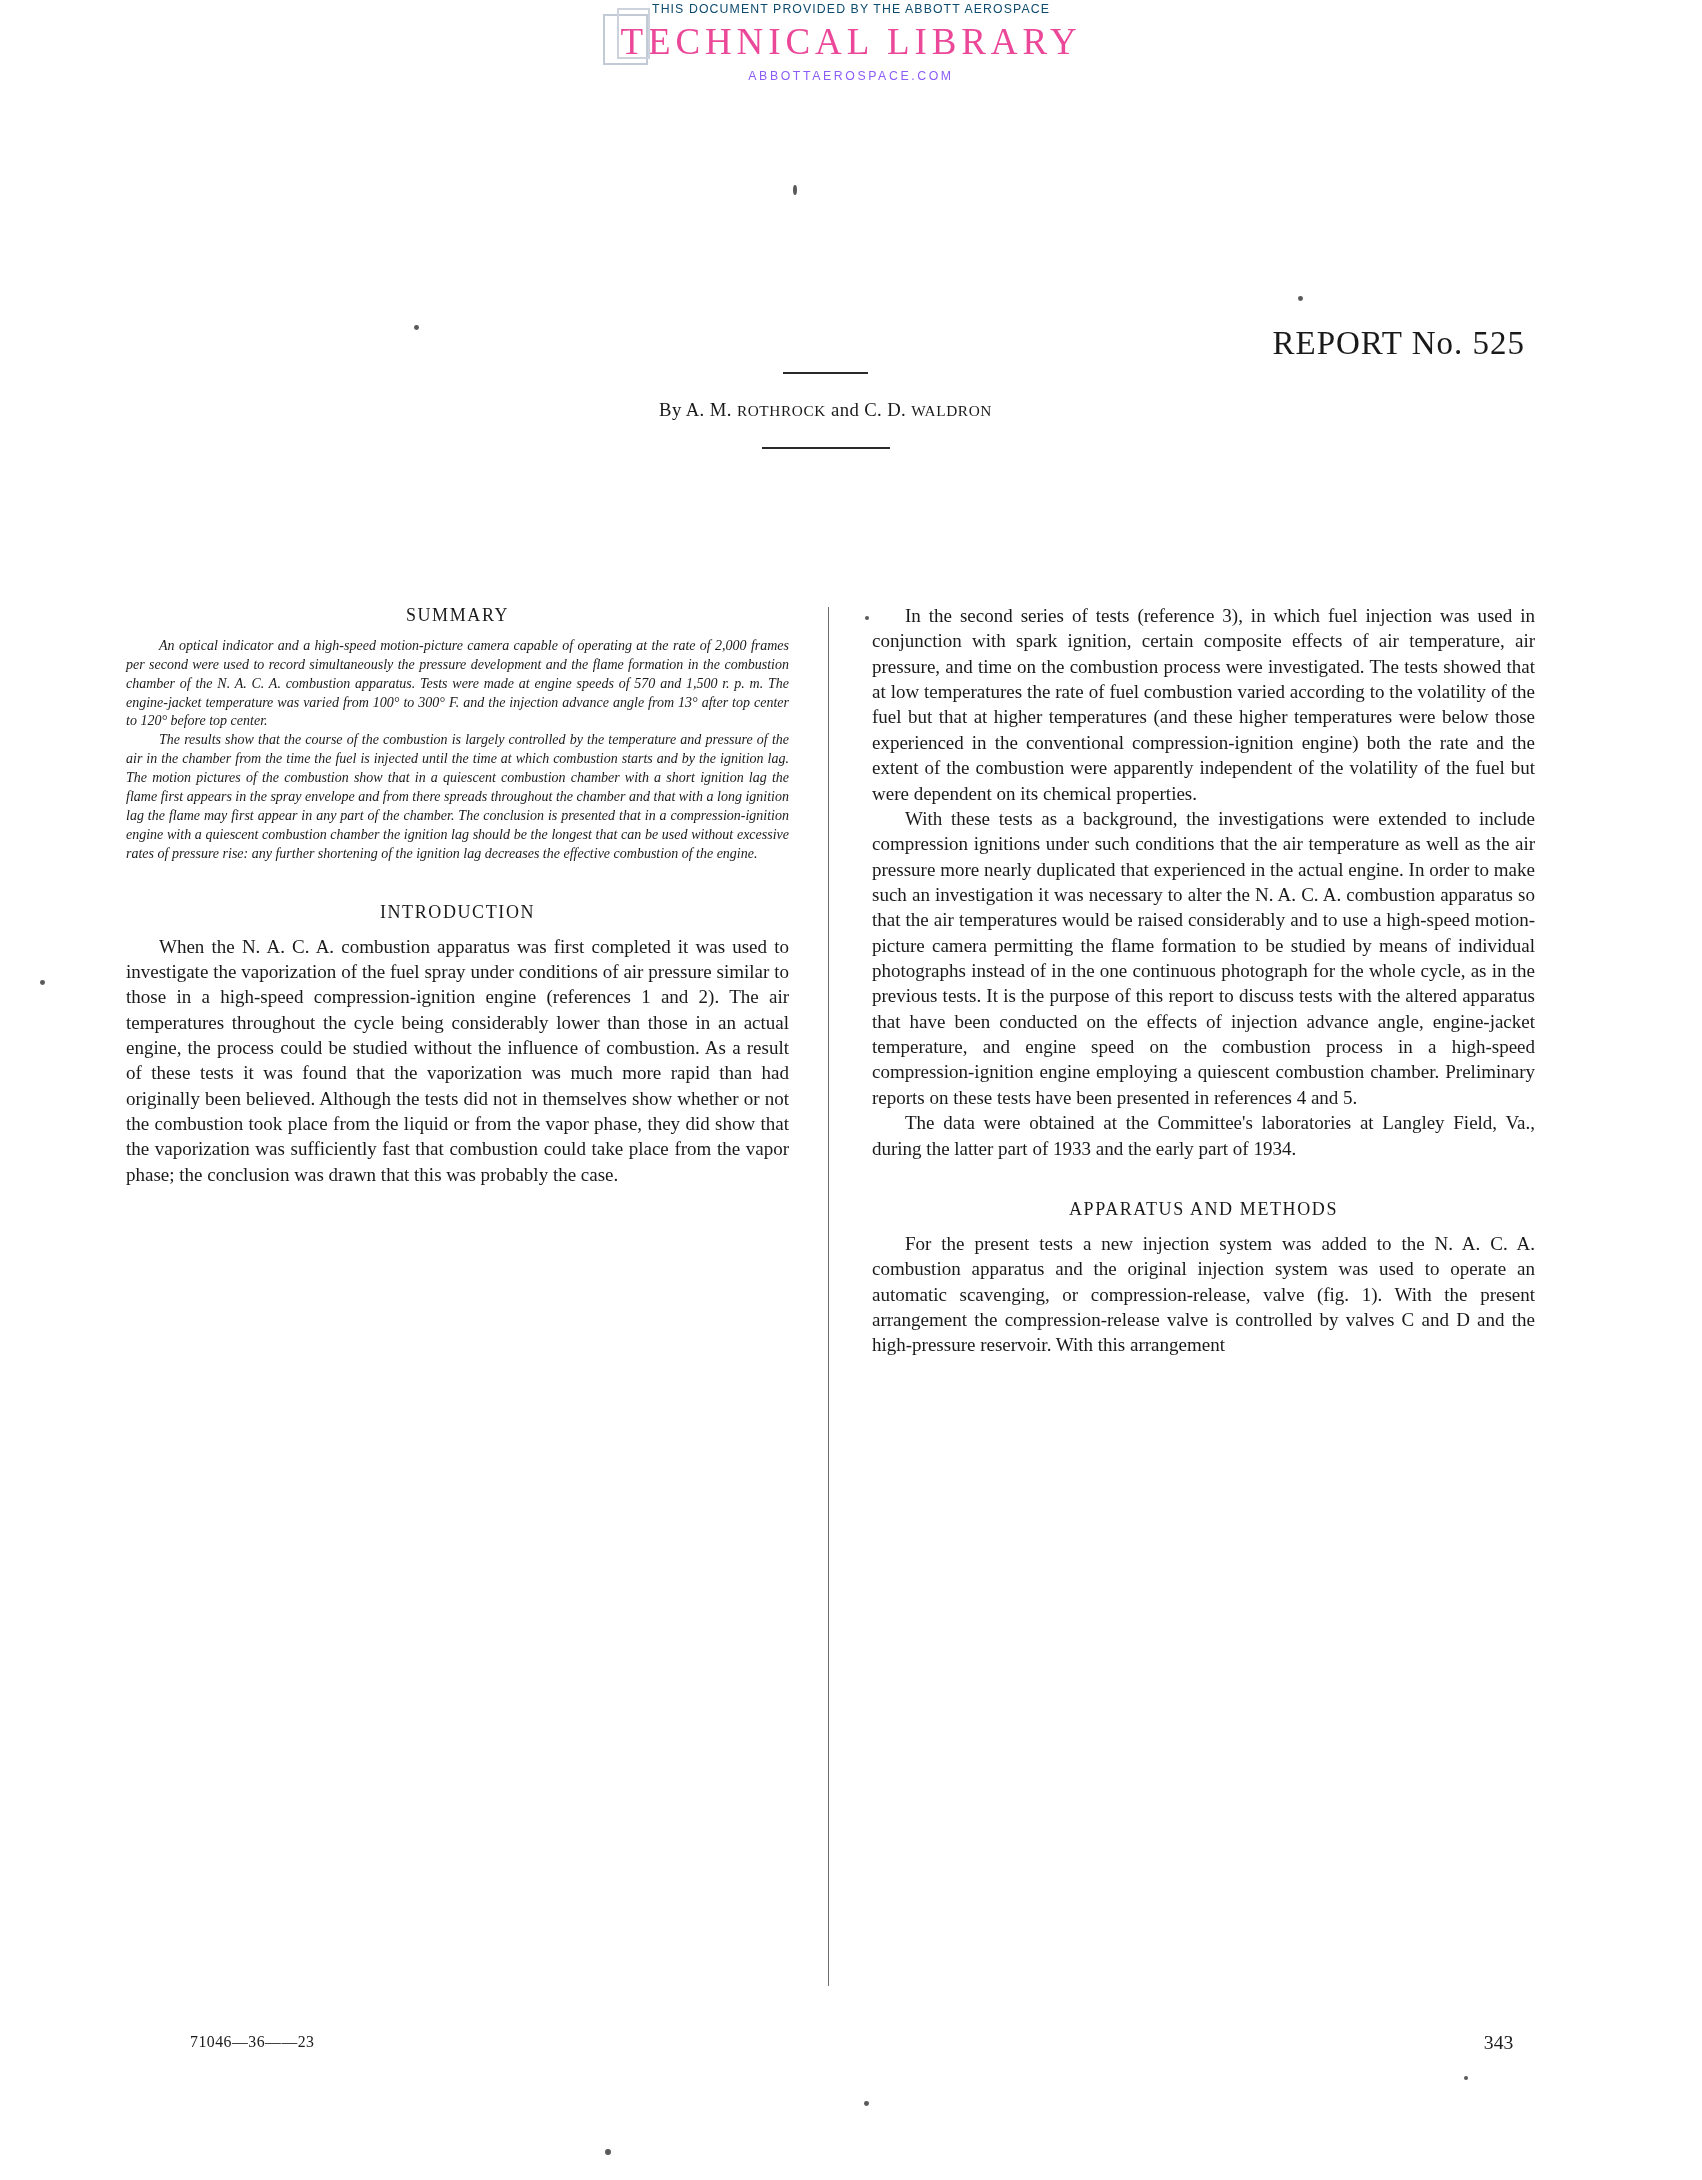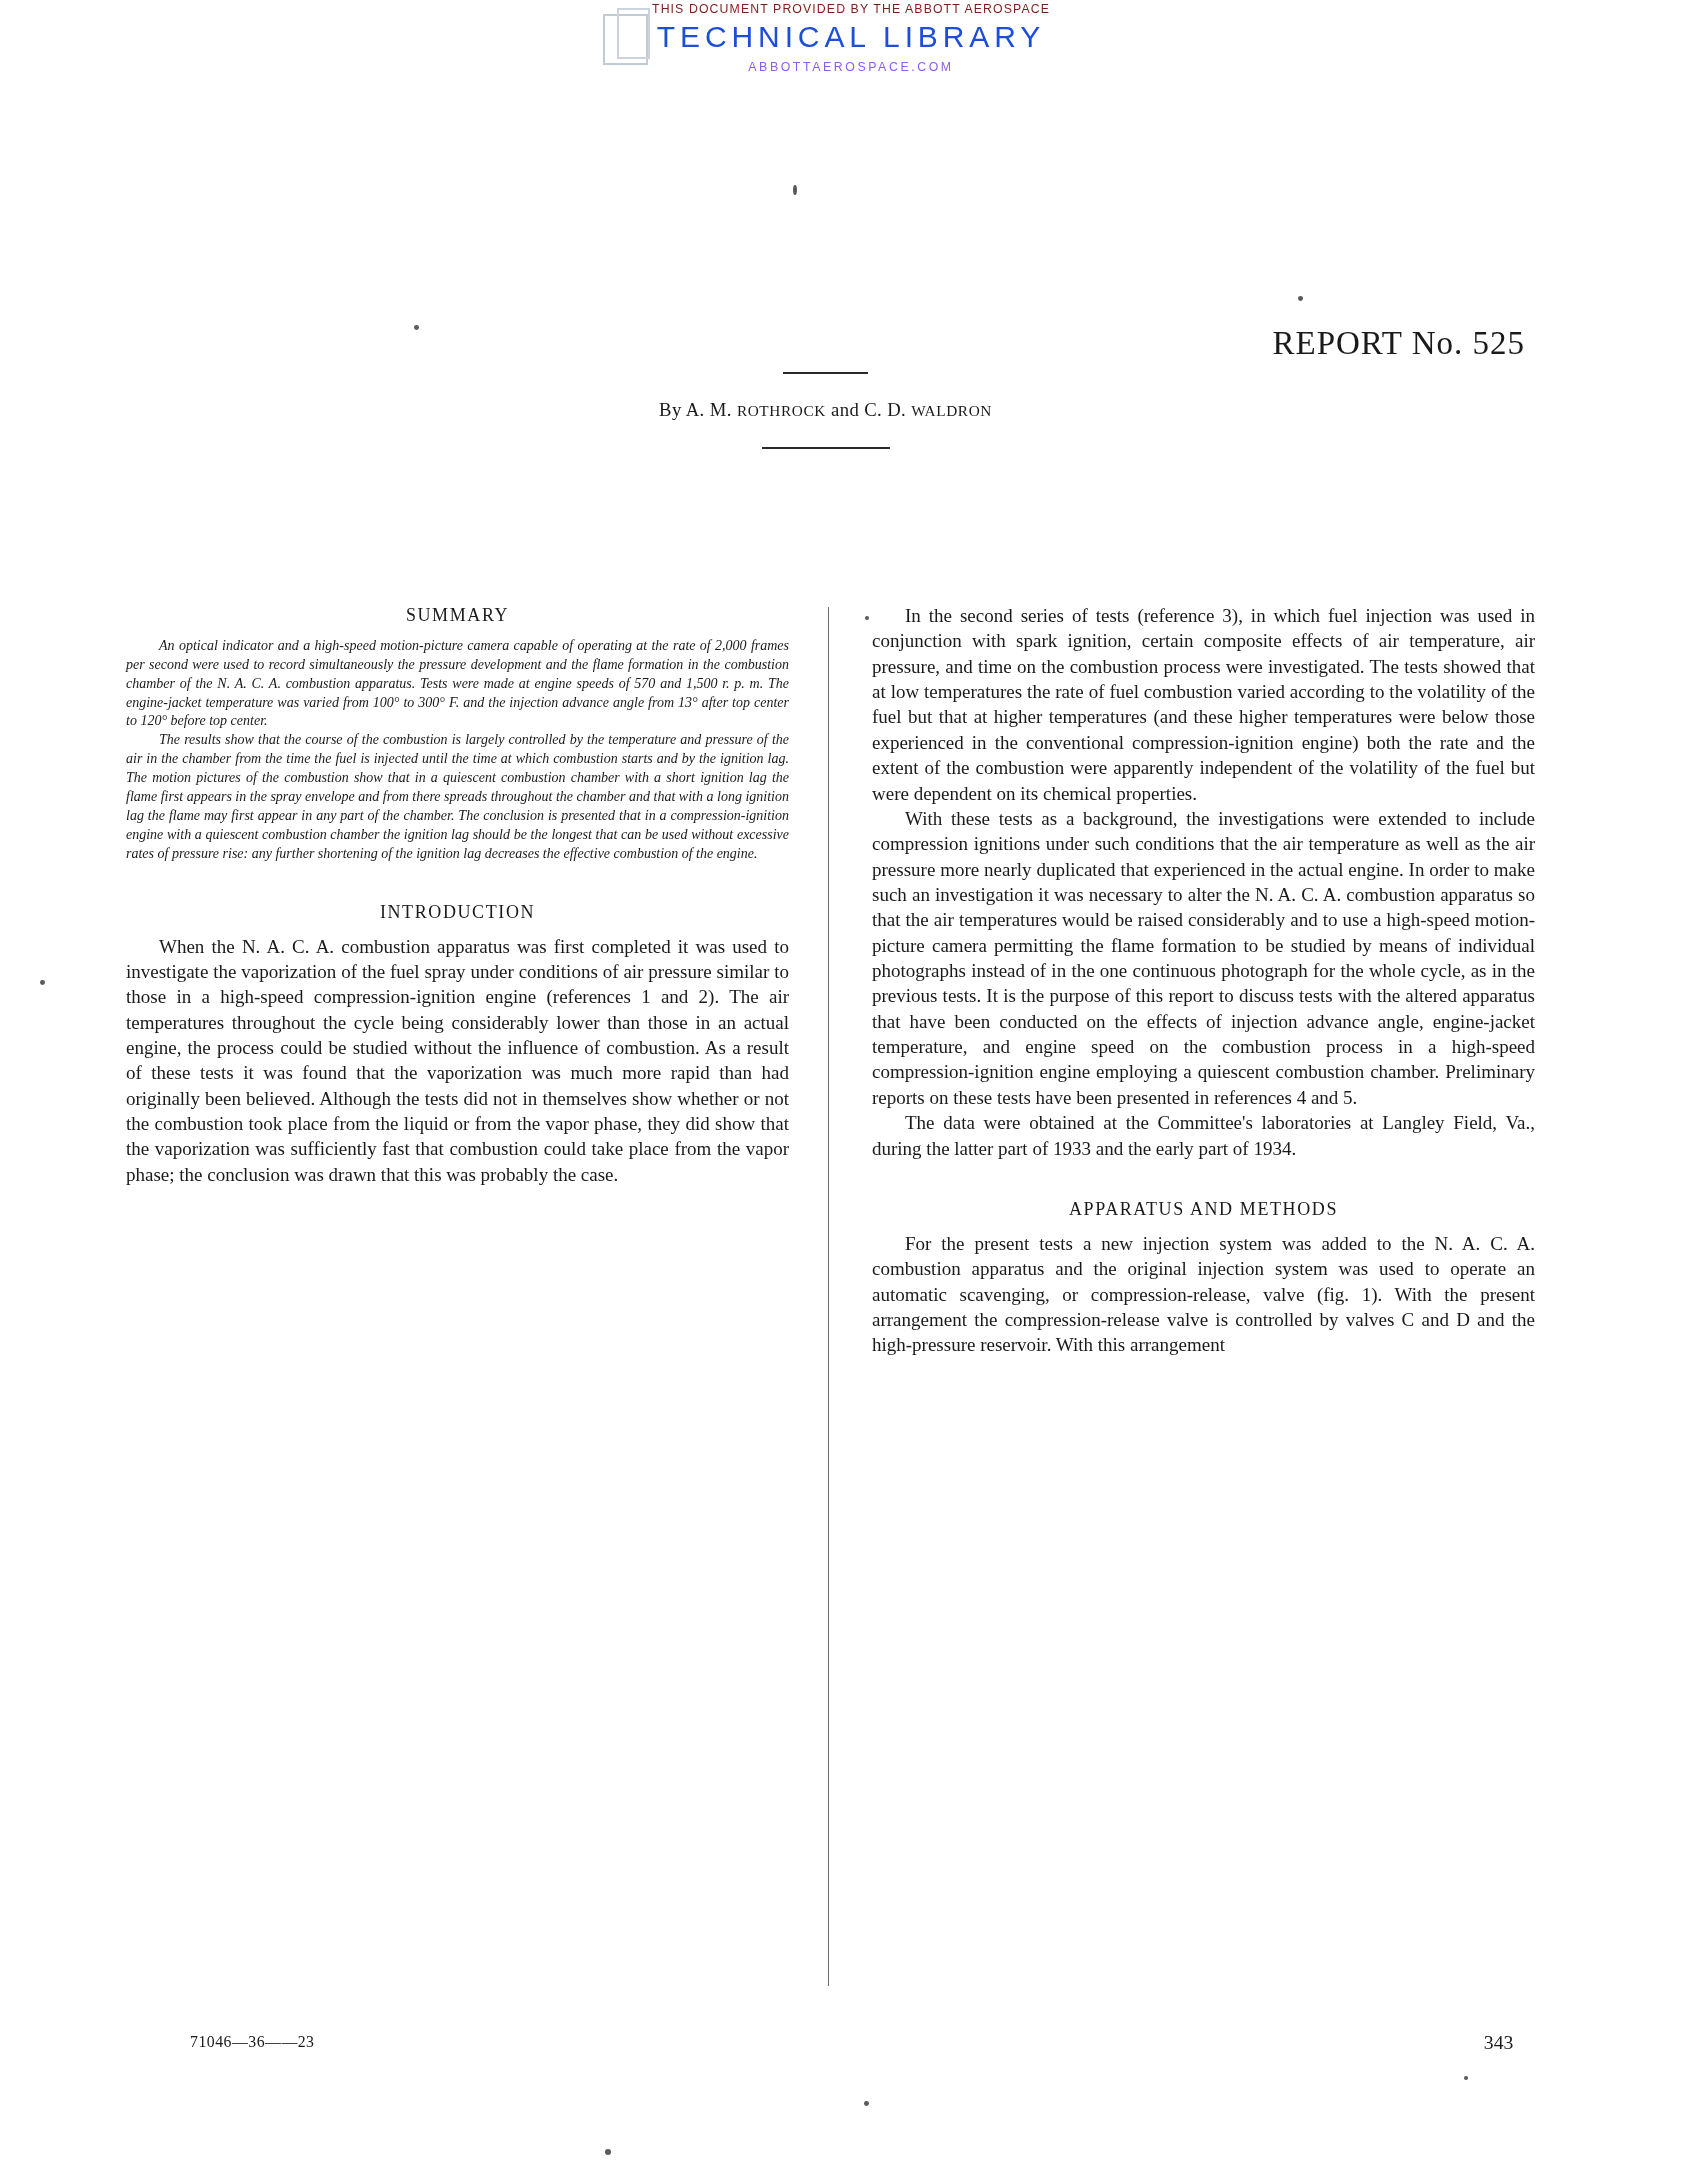--- a/index.html
+++ b/index.html
@@ -31,29 +31,29 @@
   .wm-inner {
     position: relative;
     width: 512px;
     text-align: center;
     padding-top: 2px;
   }
   .wm-top {
     font-family: "Liberation Sans", sans-serif;
     font-size: 12.3px;
     letter-spacing: 1.1px;
-    color: #7f1d1d;
+    color: #0c4a6e;
     text-transform: uppercase;
     white-space: nowrap;
   }
   .wm-main {
-    font-family: Liberation Sans, sans-serif;
-    font-size: 30px;
+    font-family: Liberation Serif, serif;
+    font-size: 37px;
     letter-spacing: 4.9px;
-    color: #1d4ed8;
+    color: #ec4899;
     margin-top: 3.9px;
     white-space: nowrap;
   }
   .wm-sub {
     font-family: "Liberation Sans", sans-serif;
     font-size: 12.3px;
     letter-spacing: 2.6px;
     color: #8b5cf6;
     margin-top: 5.9px;
     white-space: nowrap;

